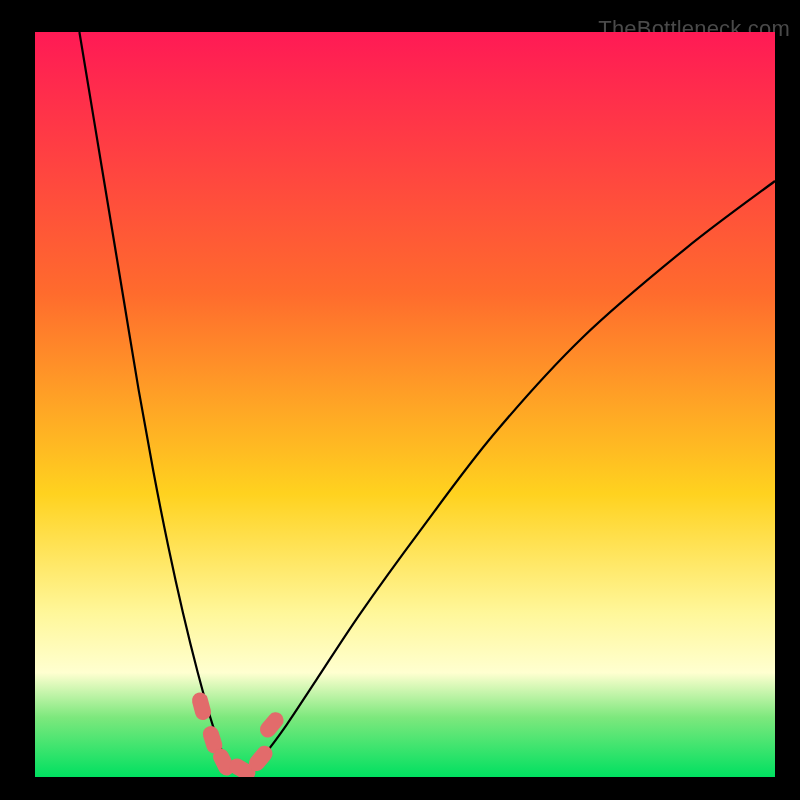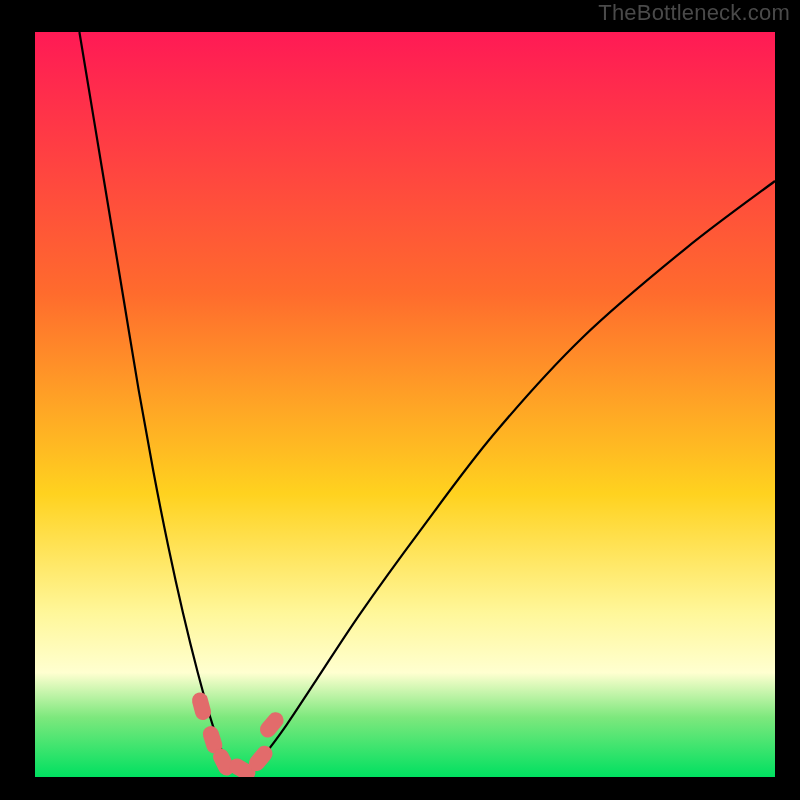--- a/index.html
+++ b/index.html
@@ -21,21 +21,21 @@
   }
   .plot {
     position: absolute;
     left: 35px;
     top: 32px;
     width: 740px;
     height: 745px;
   }
   .watermark {
     position: absolute;
-    top: 0;
+    top: 16px;
     right: 10px;
     color: #4a4a4a;
     font-size: 22px;
     font-weight: 500;
     letter-spacing: 0.2px;
     user-select: none;
   }
 </style>
 </head>
 <body>

